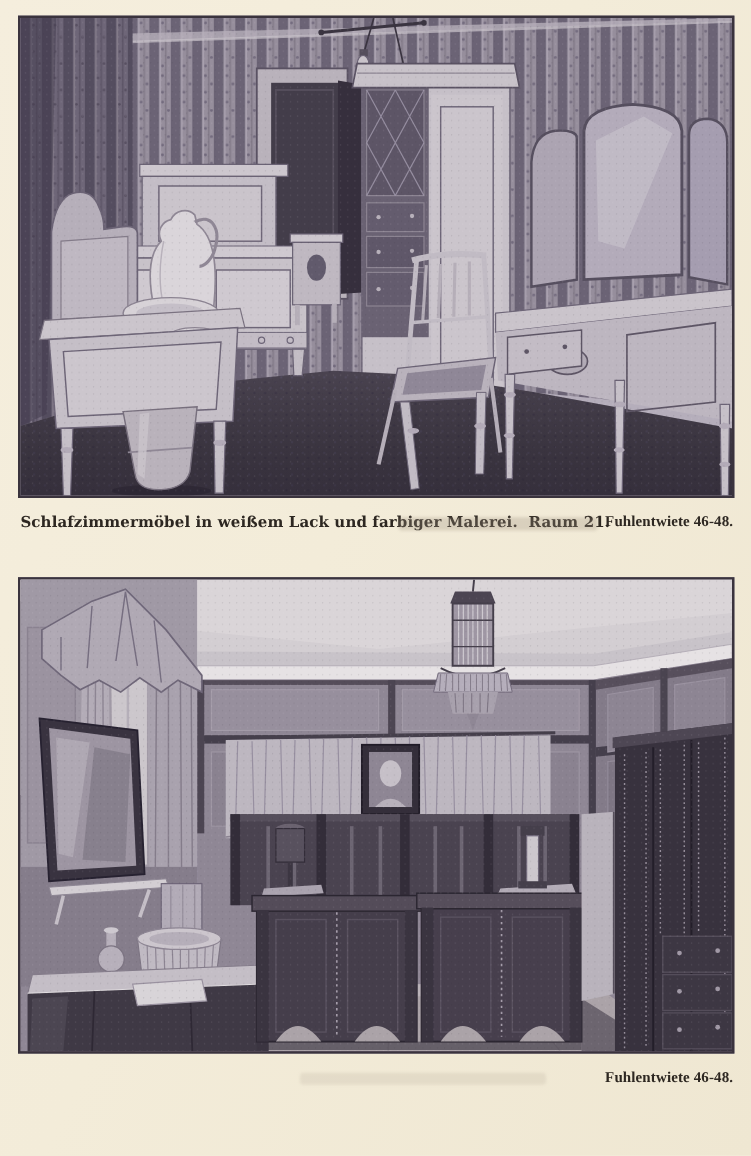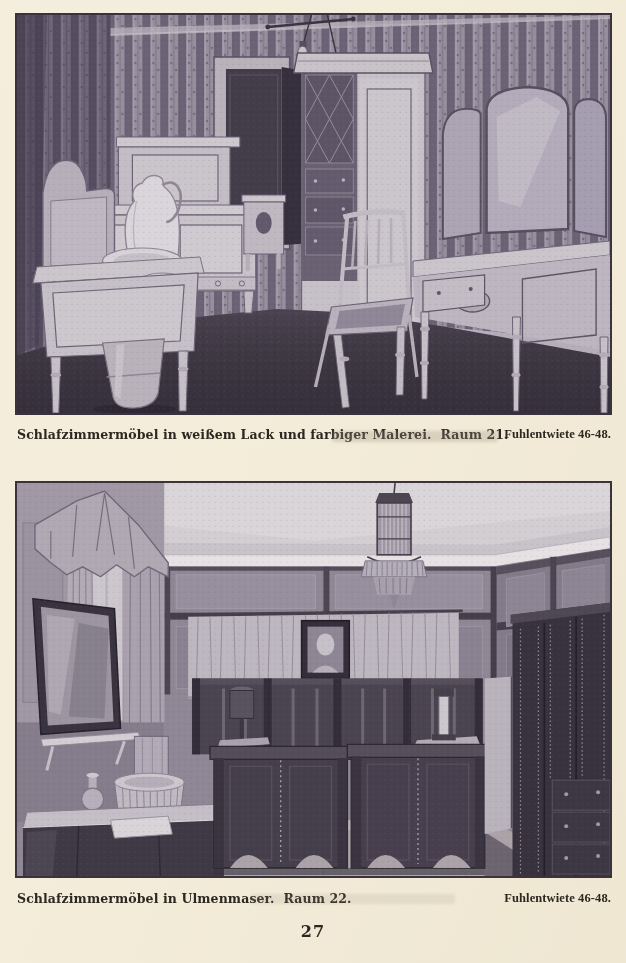--- a/index.html
+++ b/index.html
@@ -450,19 +450,17 @@
         <polygon points="358,94 400,94 396,112 362,112" fill="#a8a1ad"></polygon>
         <path d="M364,95 L365,111 M371,95 L371,111 M378,95 L378,111 M385,95 L385,111 M392,95 L391,111" stroke="#7d7583" stroke-width=".9"></path>
         <polygon points="374,112 384,112 379,126" fill="#8f8795"></polygon>
       </g>
 
       <rect x="0" y="0" width="596" height="394" fill="url(#gr2)"></rect>
     </svg>
   </div>
 
   <div class="caption-row caption-row-2">
-    <span class="cap-left"><span>Schlafzimmermöbel in Ulmenmaser.</span><span class="room">Raum 22.</span></span>
     <span class="cap-right">Fuhlentwiete 46-48.</span>
   </div>
   <div class="ghost ghost-2"></div>
 
-  <div class="page-number">27</div>
 </div>
 
 </body></html>

